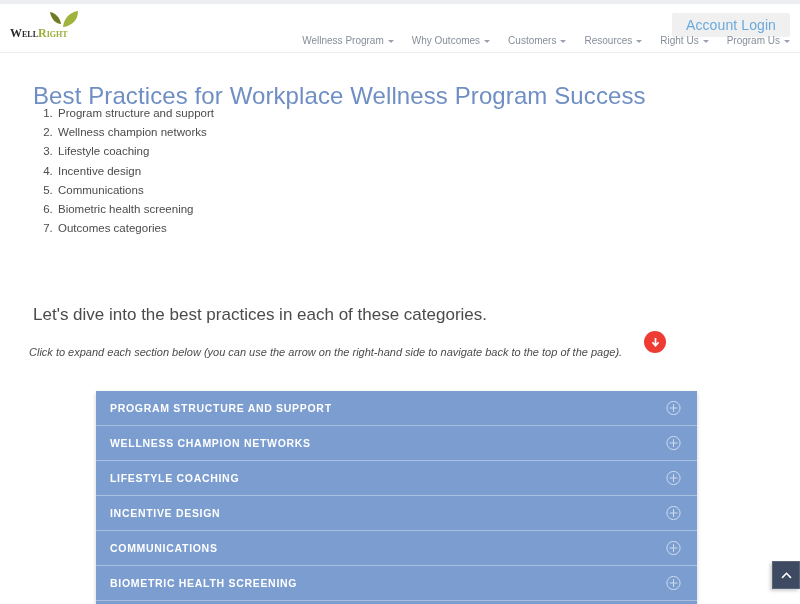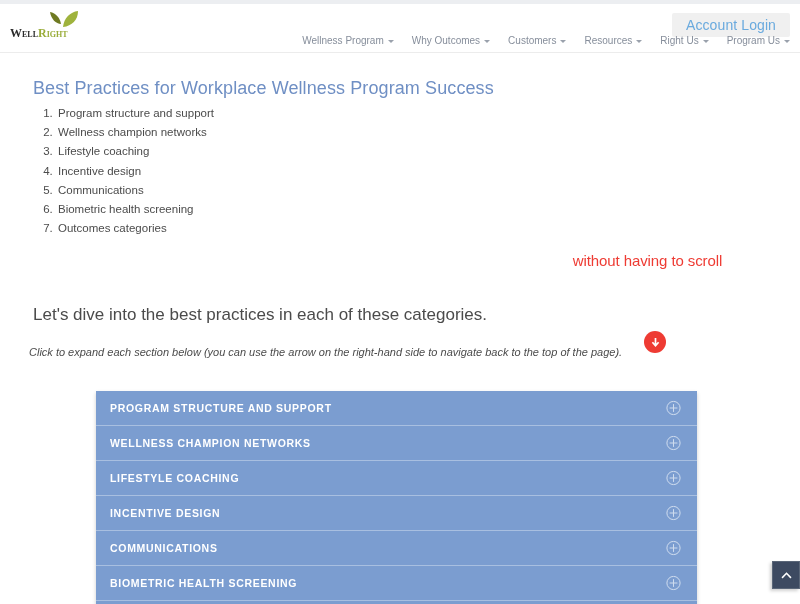--- a/index.html
+++ b/index.html
@@ -118,21 +118,21 @@
   .content {
     position: absolute;
     top: 53px; left: 0;
     width: 800px;
   }
 
   .page-title {
     position: absolute;
     left: 33px;
     top: 13px;
-    font-size: 18px;
+    font-size: 24px;
     color: #6f8fc4;
     font-weight: normal;
     letter-spacing: .1px;
     white-space: nowrap;
   }
 
   .cat-list {
     position: absolute;
     left: 36px;
     top: 51px;
@@ -304,21 +304,20 @@
     <li>Communications</li>
     <li>Biometric health screening</li>
     <li>Outcomes categories</li>
   </ol>
 
   <div class="dive-text">Let's dive into the best practices in each of these categories.</div>
 
   <div class="click-expand">Click to expand each section below (you can use the arrow on the right-hand side to navigate back to the top of the page).</div>
 
   <div class="annotation">
-    <div>without having to scroll</div>
   </div>
 
   <div class="arrow-circle">
     <svg width="13" height="13" viewBox="0 0 13 13">
       <path d="M6.5 2 L6.5 8.2 M3.4 6.3 L6.5 9.8 L9.6 6.3" stroke="#ffffff" stroke-width="1.7" fill="none" stroke-linecap="butt" stroke-linejoin="miter"></path>
     </svg>
   </div>
 
   <div class="accordion">
 

